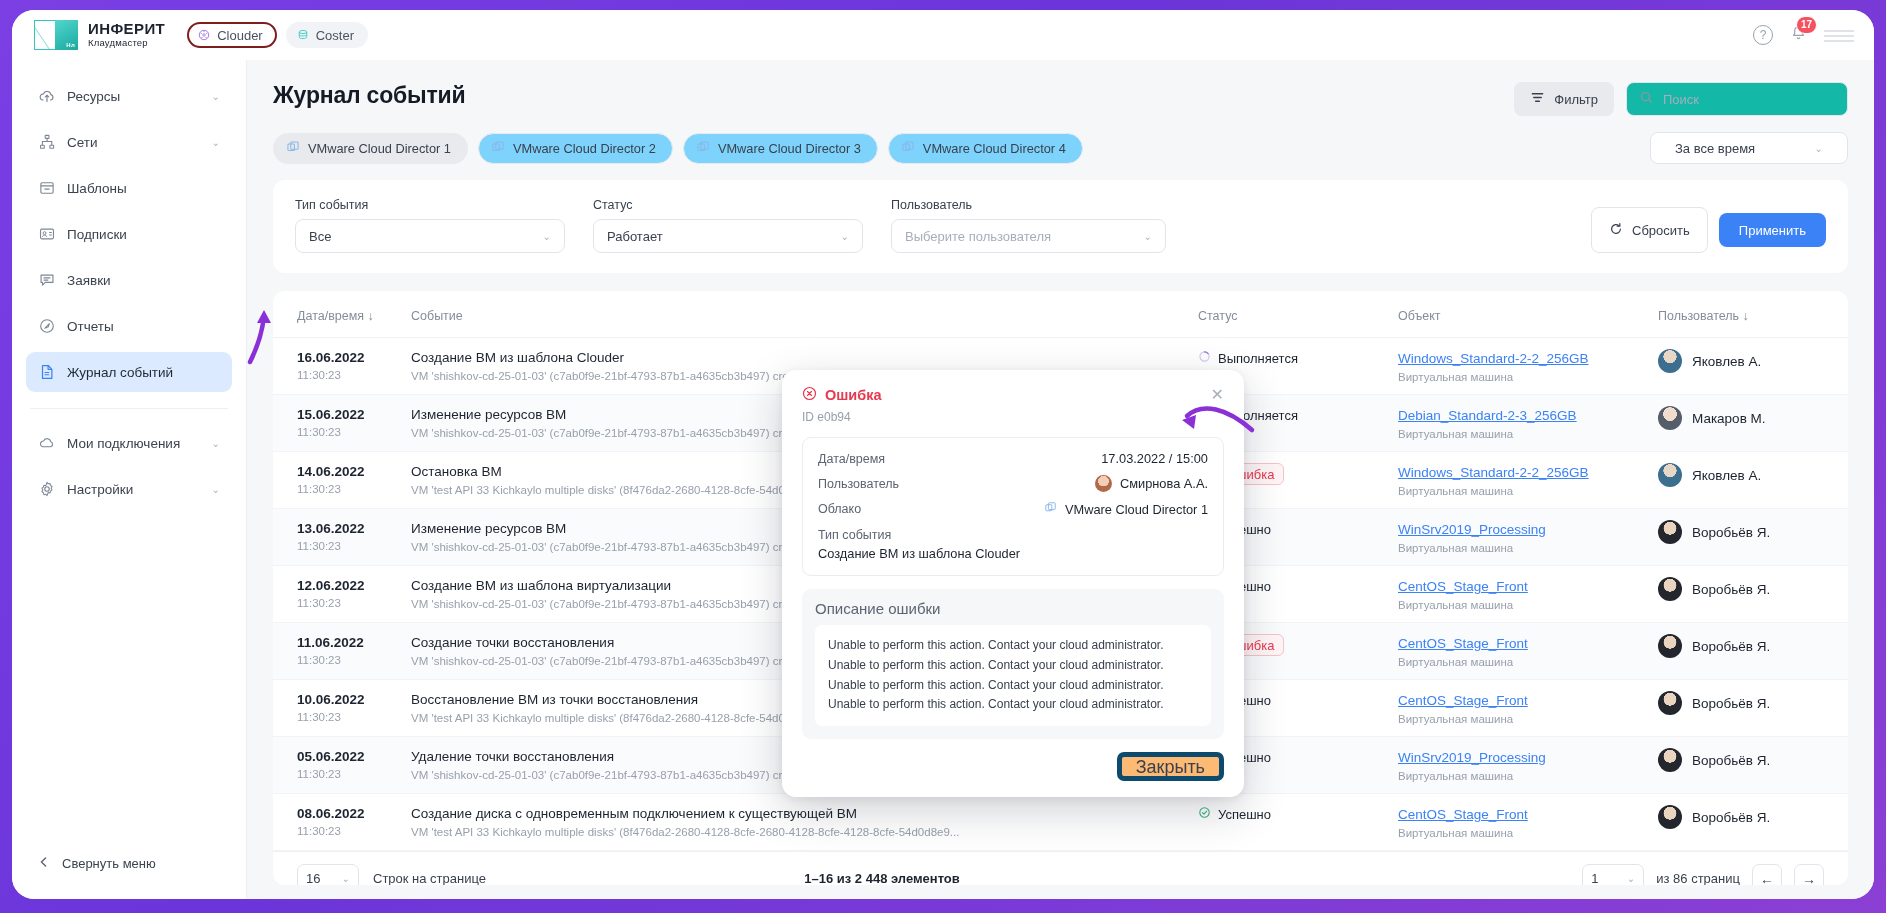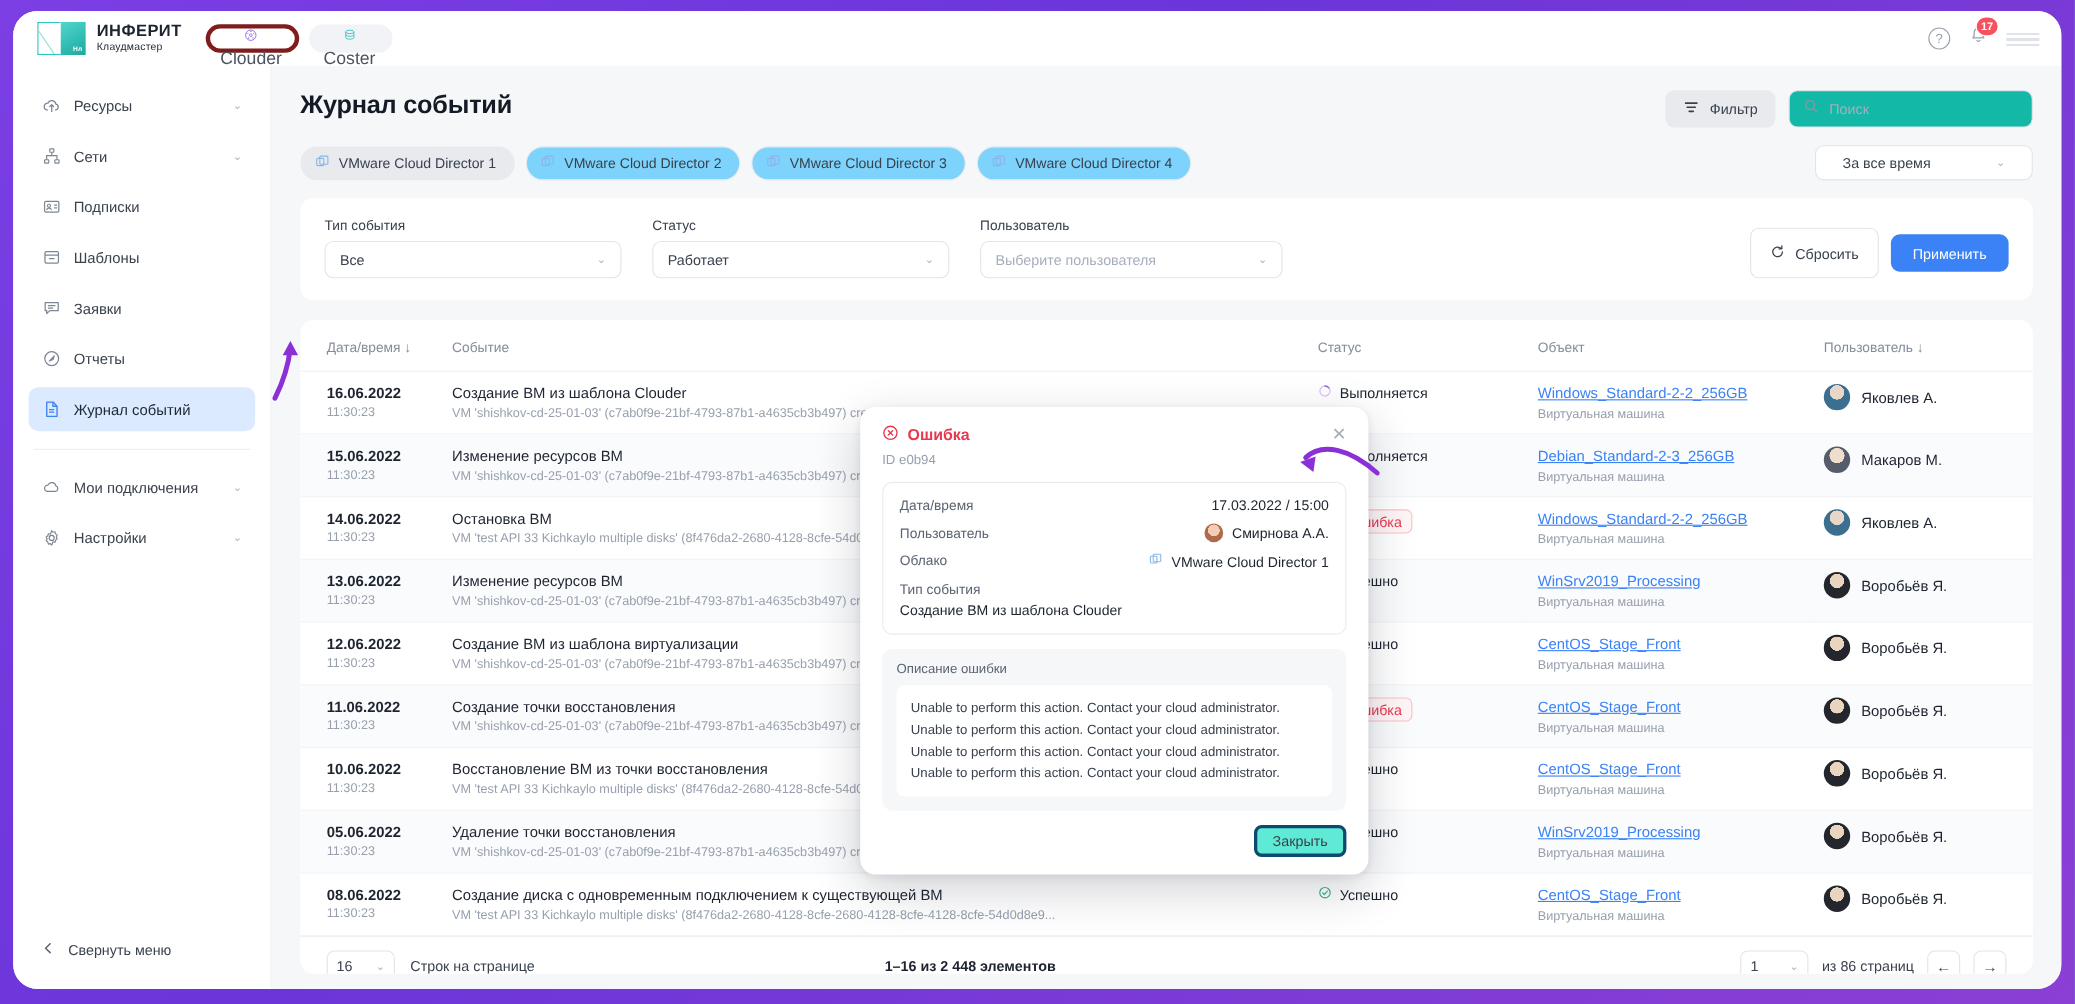--- a/index.html
+++ b/index.html
@@ -67,22 +67,22 @@
     font-size: 15px; font-weight: 800; letter-spacing: .4px; color: #1d2430;
     line-height: 1.05;
   }
   .logo-text-sub {
     font-size: 9.5px; color: #1d2430; letter-spacing: .2px; line-height: 1.2;
   }
   .prod-chips { display: flex; align-items: center; gap: 9px; margin-left: 22px; }
   .chip-prod {
     display: flex; align-items: center; gap: 7px;
     height: 26px; padding: 0 12px 0 9px;
-    border-radius: 13px; font-size: 16px; color: #4b5360;
-    border: 4px solid #7f1d1d; background: #fff; cursor: pointer; flex-direction: column;
+    border-radius: 13px; font-size: 13px; color: #4b5360;
+    border: 2px solid #7f1d1d; background: #fff; cursor: pointer;
   }
   .chip-prod.filled { background: #f1f3f7; border-color: transparent; }
   .topbar-right {
     margin-left: auto; display: flex; align-items: center; gap: 16px;
   }
   .icon-circle {
     width: 20px; height: 20px; border-radius: 50%;
     border: 1.4px solid #9aa2ad; color: #9aa2ad;
     font-size: 12px; display: flex; align-items: center; justify-content: center;
     cursor: pointer;
@@ -300,30 +300,30 @@
   .kv { display: flex; align-items: center; margin-bottom: 9px; }
   .kv:last-child { margin-bottom: 0; }
   .kv-k { font-size: 12.5px; color: #5b6472; }
   .kv-v { margin-left: auto; font-size: 12.8px; color: #1d2430; display:flex; align-items:center; gap: 8px;}
   .kv-block-k { font-size: 12.5px; color: #5b6472; }
   .kv-block-v { font-size: 12.8px; color: #1d2430; margin-top: 4px; }
   .modal-desc {
     margin-top: 13px; background: #f6f7f9; border-radius: 9px;
     padding: 11px 13px 13px 13px;
   }
-  .desc-label { font-size: 12px; color: #5b6472; margin-bottom: 8px; }
+  .desc-label { font-size: 15px; color: #5b6472; margin-bottom: 8px; }
   .desc-body {
     background: #fff; border-radius: 7px; padding: 11px 13px;
     font-size: 12px; color: #39414e; line-height: 1.65;
   }
   .modal-foot { display: flex; justify-content: flex-end; margin-top: 13px; }
   .btn-close-modal {
     height: 29px; padding: 0 14px; border-radius: 7px;
-    border: 3px solid #0c4a6e; background: #5eead4; color: #39414e;
-    font-size: 13px; cursor: pointer; font-family: inherit;
+    border: 5px solid #0c4a6e; background: #fdba74; color: #39414e;
+    font-size: 18px; cursor: pointer; font-family: inherit;
   }
 
   
   .arrow-svg { position: absolute; inset: 0; pointer-events: none; z-index: 60; }
   .va { width: 12px; height: 12px; flex: 0 0 12px; }
 </style>
 </head>
 <body>
 
 <div id="root">
@@ -403,37 +403,37 @@
                 <path d="M10.1 6v3.5M4.9 13.6V9.5h10.4v4.1" fill="none" stroke="currentColor" stroke-width="1.2"></path>
               </svg>
         </span>
         <span class="lbl">Сети</span>
         <span class="chev">⌄</span>
       </div>
 
       <div class="nav-item">
         <span class="ico">
           <svg width="18" height="18" viewBox="0 0 20 20">
+                <rect x="3.2" y="4.2" width="13.6" height="11.6" rx="1.3" fill="none" stroke="currentColor" stroke-width="1.25"></rect>
+                <path d="M3.2 7.6h13.6M7.2 11.3h5.6" stroke="currentColor" stroke-width="1.25"></path>
+              </svg>
+        </span>
+        <span class="lbl">Шаблоны</span>
+      </div>
+
+      <div class="nav-item">
+        <span class="ico">
+          <svg width="18" height="18" viewBox="0 0 20 20">
                 <rect x="2.8" y="4.6" width="14.4" height="10.8" rx="1.4" fill="none" stroke="currentColor" stroke-width="1.25"></rect>
                 <circle cx="7.3" cy="9" r="1.6" fill="none" stroke="currentColor" stroke-width="1.1"></circle>
                 <path d="M4.8 13.2c.4-1.3 1.4-1.9 2.5-1.9s2.1.6 2.5 1.9" fill="none" stroke="currentColor" stroke-width="1.1"></path>
                 <path d="M12.4 8.4h3M12.4 11.1h3" stroke="currentColor" stroke-width="1.2"></path>
               </svg>
         </span>
         <span class="lbl">Подписки</span>
-      </div>
-
-      <div class="nav-item">
-        <span class="ico">
-          <svg width="18" height="18" viewBox="0 0 20 20">
-                <rect x="3.2" y="4.2" width="13.6" height="11.6" rx="1.3" fill="none" stroke="currentColor" stroke-width="1.25"></rect>
-                <path d="M3.2 7.6h13.6M7.2 11.3h5.6" stroke="currentColor" stroke-width="1.25"></path>
-              </svg>
-        </span>
-        <span class="lbl">Шаблоны</span>
       </div>
 
       <div class="nav-item">
         <span class="ico">
           <svg width="18" height="18" viewBox="0 0 20 20">
                 <path d="M3.4 4.6h13.2v8.1H8.1L5 15.6v-2.9H3.4z" fill="none" stroke="currentColor" stroke-width="1.25" stroke-linejoin="round"></path>
                 <path d="M6.2 7.6h7.6M6.2 10.1h5.2" stroke="currentColor" stroke-width="1.2"></path>
               </svg>
         </span>
         <span class="lbl">Заявки</span>

